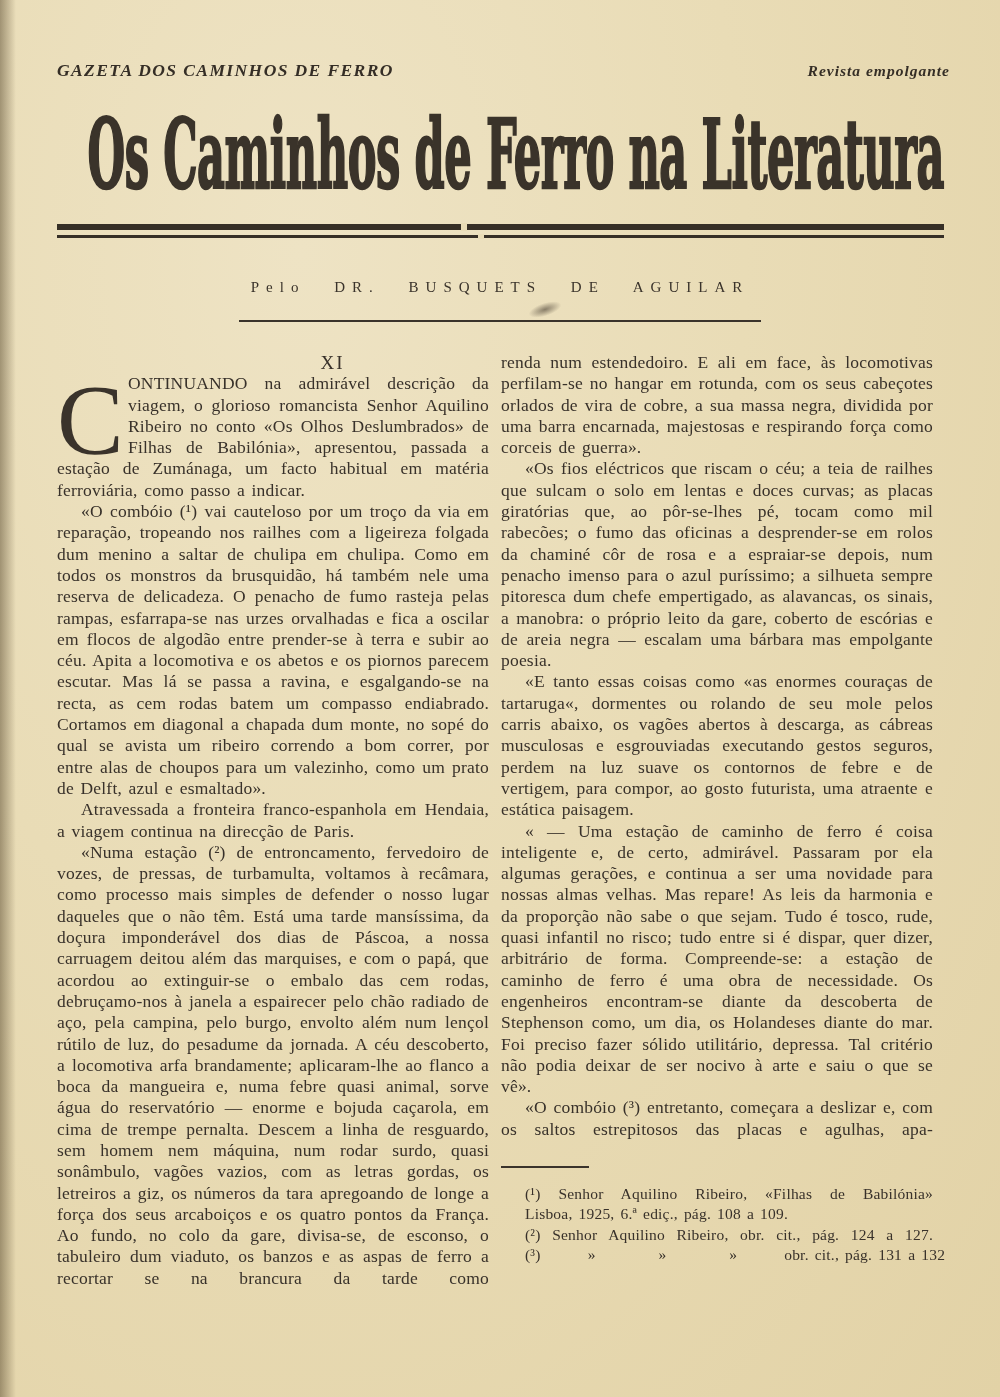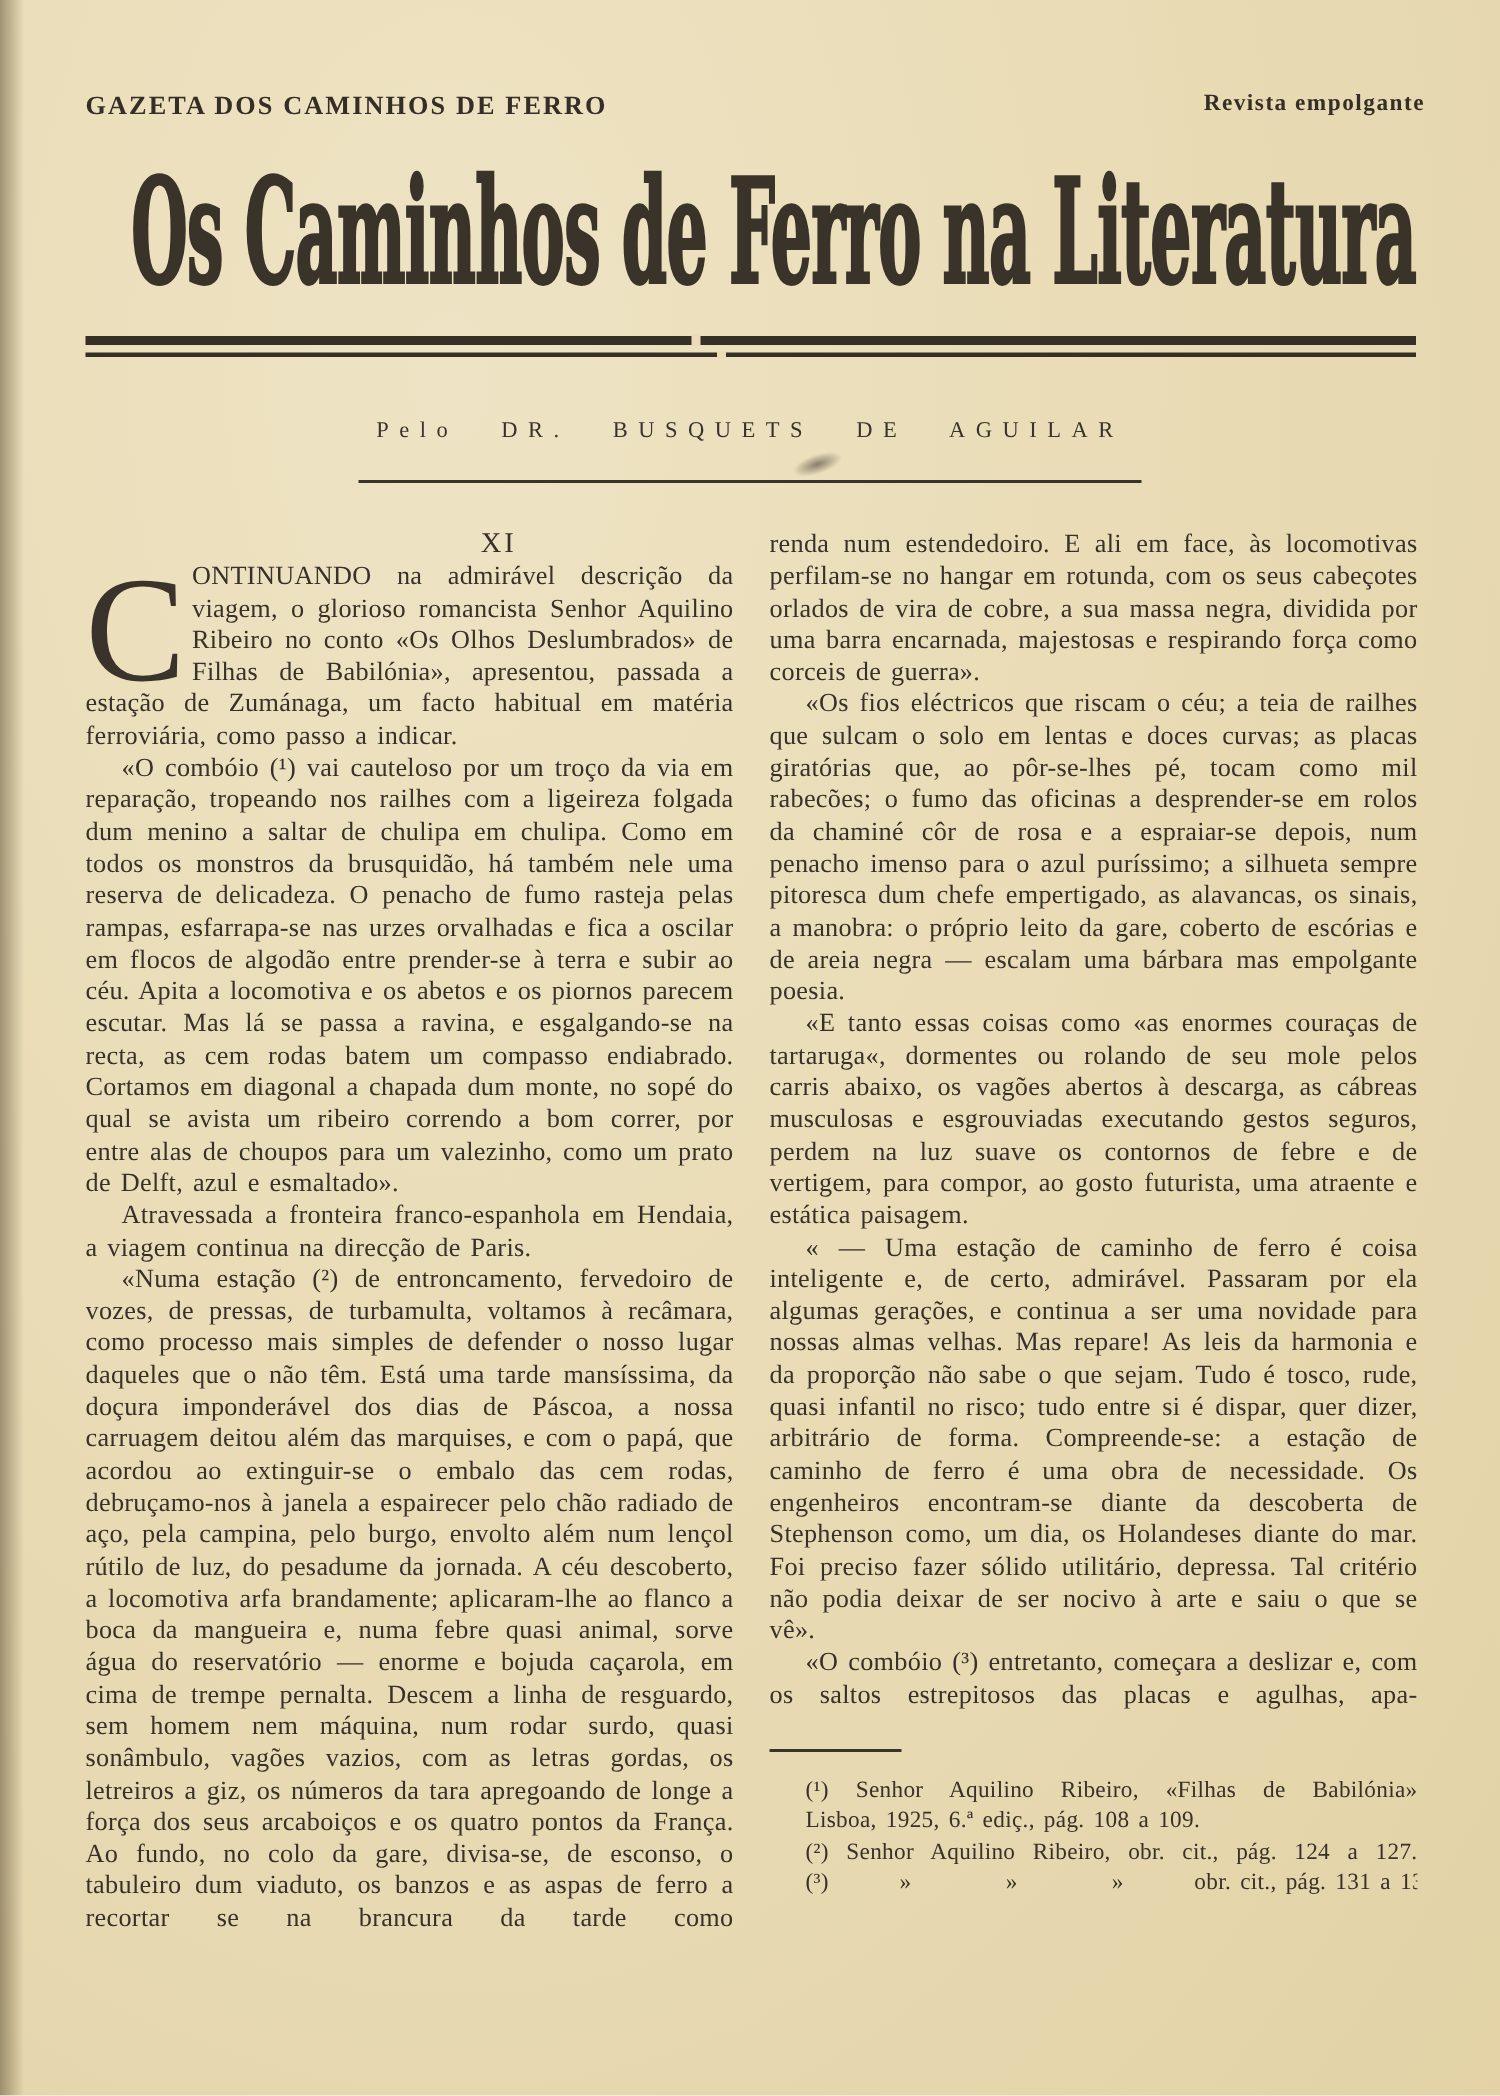--- a/index.html
+++ b/index.html
@@ -9,22 +9,23 @@
     font-family:"Liberation Serif", serif;
     color:#39322a;
   }
   .edge-shadow{
     position:absolute;left:0;top:0;bottom:0;width:16px;
     background:linear-gradient(90deg, rgba(70,55,30,.45), rgba(70,55,30,0));
   }
   
   .masthead{
     position:absolute;top:60px;left:57px;right:50px;
-    display:flex;justify-content:space-between;align-items:flex-start;
+    display:flex;justify-content:space-between;align-items:center;
     font-weight:bold;
+    font-style:italic;
   }
   .masthead-left{font-size:17.5px;letter-spacing:1.4px;color:#352e26;}
   .masthead-right{font-size:15.5px;letter-spacing:1px;color:#352e26;}
   
   .title-wrap{
     position:absolute;top:102px;left:16px;width:1000px;
     display:flex;justify-content:center;
   }
   .title-text{
     display:inline-block;white-space:nowrap;
@@ -45,21 +46,21 @@
     padding:0 12px 24px;font-size:15px;letter-spacing:7px;word-spacing:18px;color:#3a332b;
   }
   .ink-smudge{
     position:absolute;left:528px;top:303px;width:34px;height:13px;
     background:radial-gradient(closest-side, rgba(55,45,35,.55), rgba(55,45,35,0));
     transform:rotate(-18deg);
   }
   
   .columns{
     position:absolute;top:352px;left:57px;width:888px;height:1020px;
-    display:flex;gap:24px;overflow:hidden;
+    display:flex;gap:12px;overflow:hidden;
   }
   .col{
     width:432px;flex:0 0 432px;
     font-size:17.5px;line-height:21.3px;text-align:justify;
     word-spacing:2px;letter-spacing:0.2px;color:#38312a;
   }
   .col p{margin:0;text-indent:24px;}
   p.noindent{text-indent:0;}
   p.justify-last{text-align-last:justify;}
   .sec-head{

